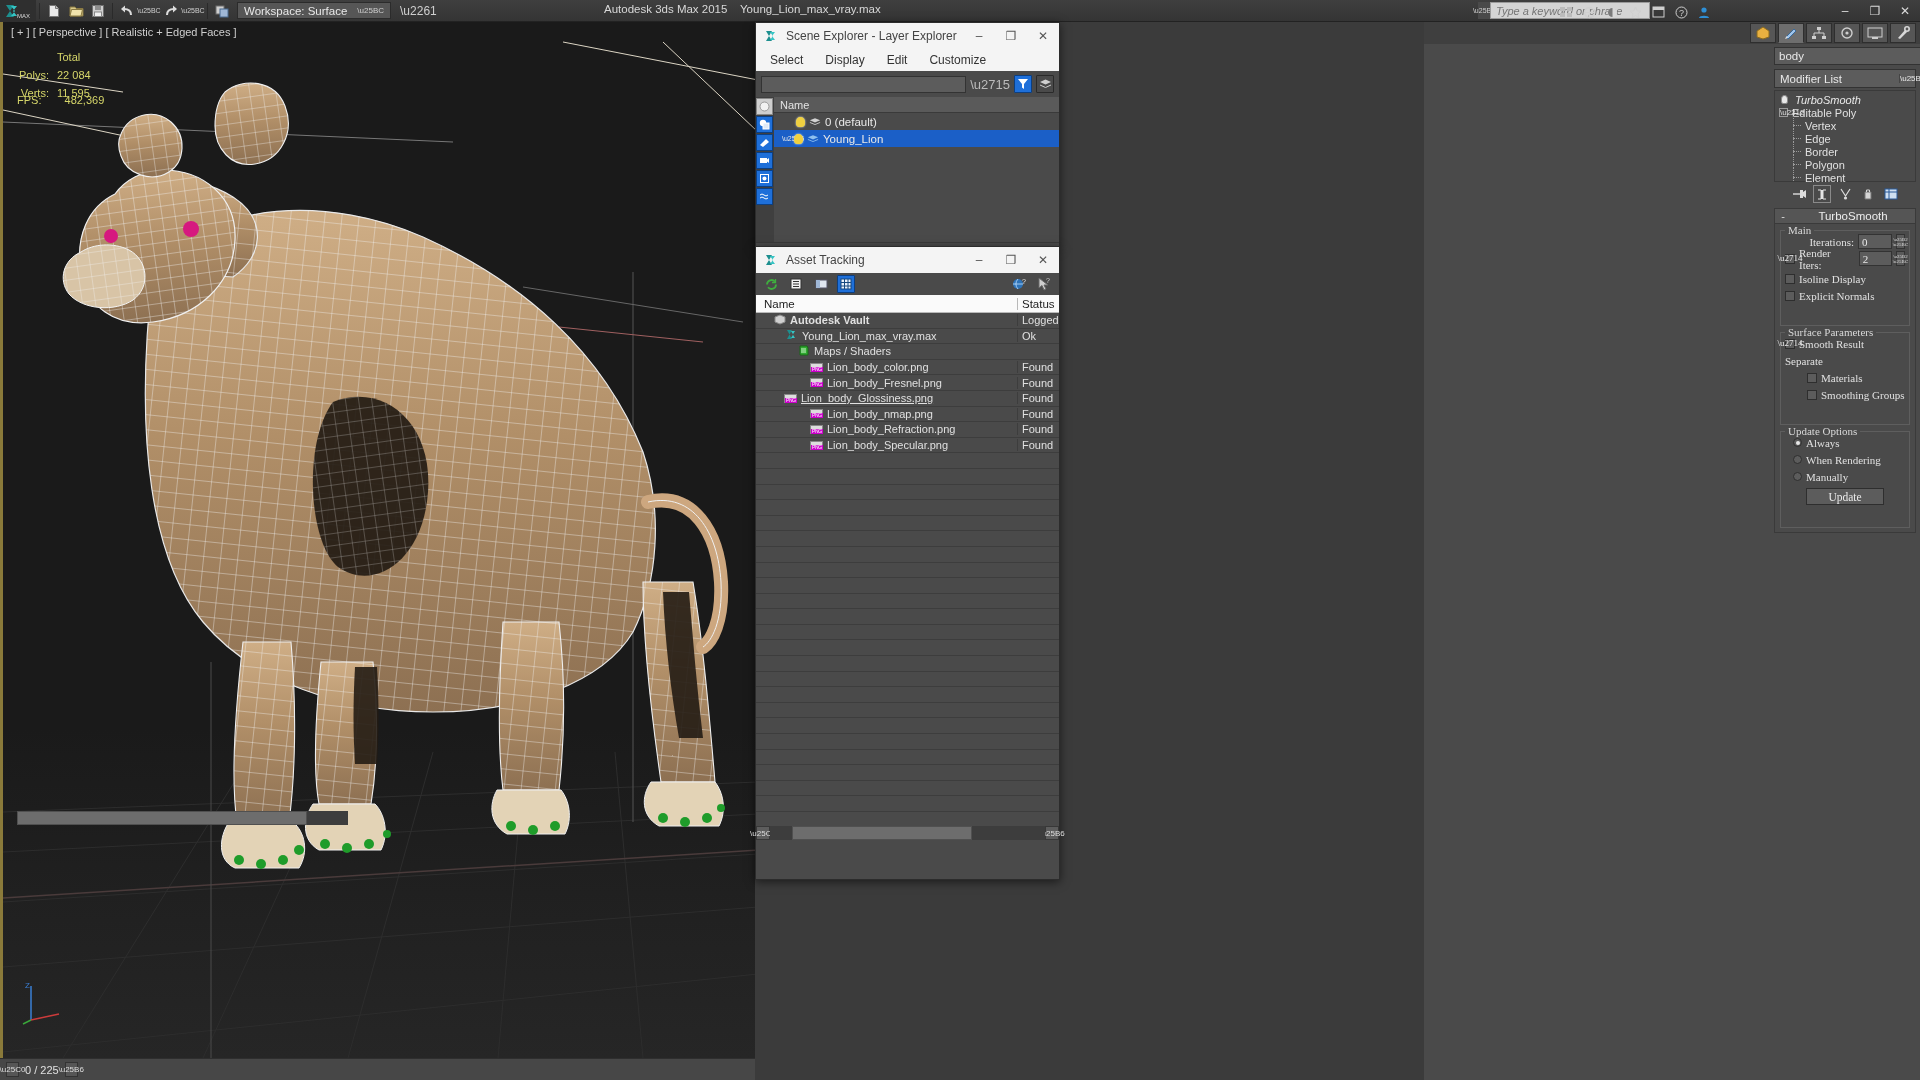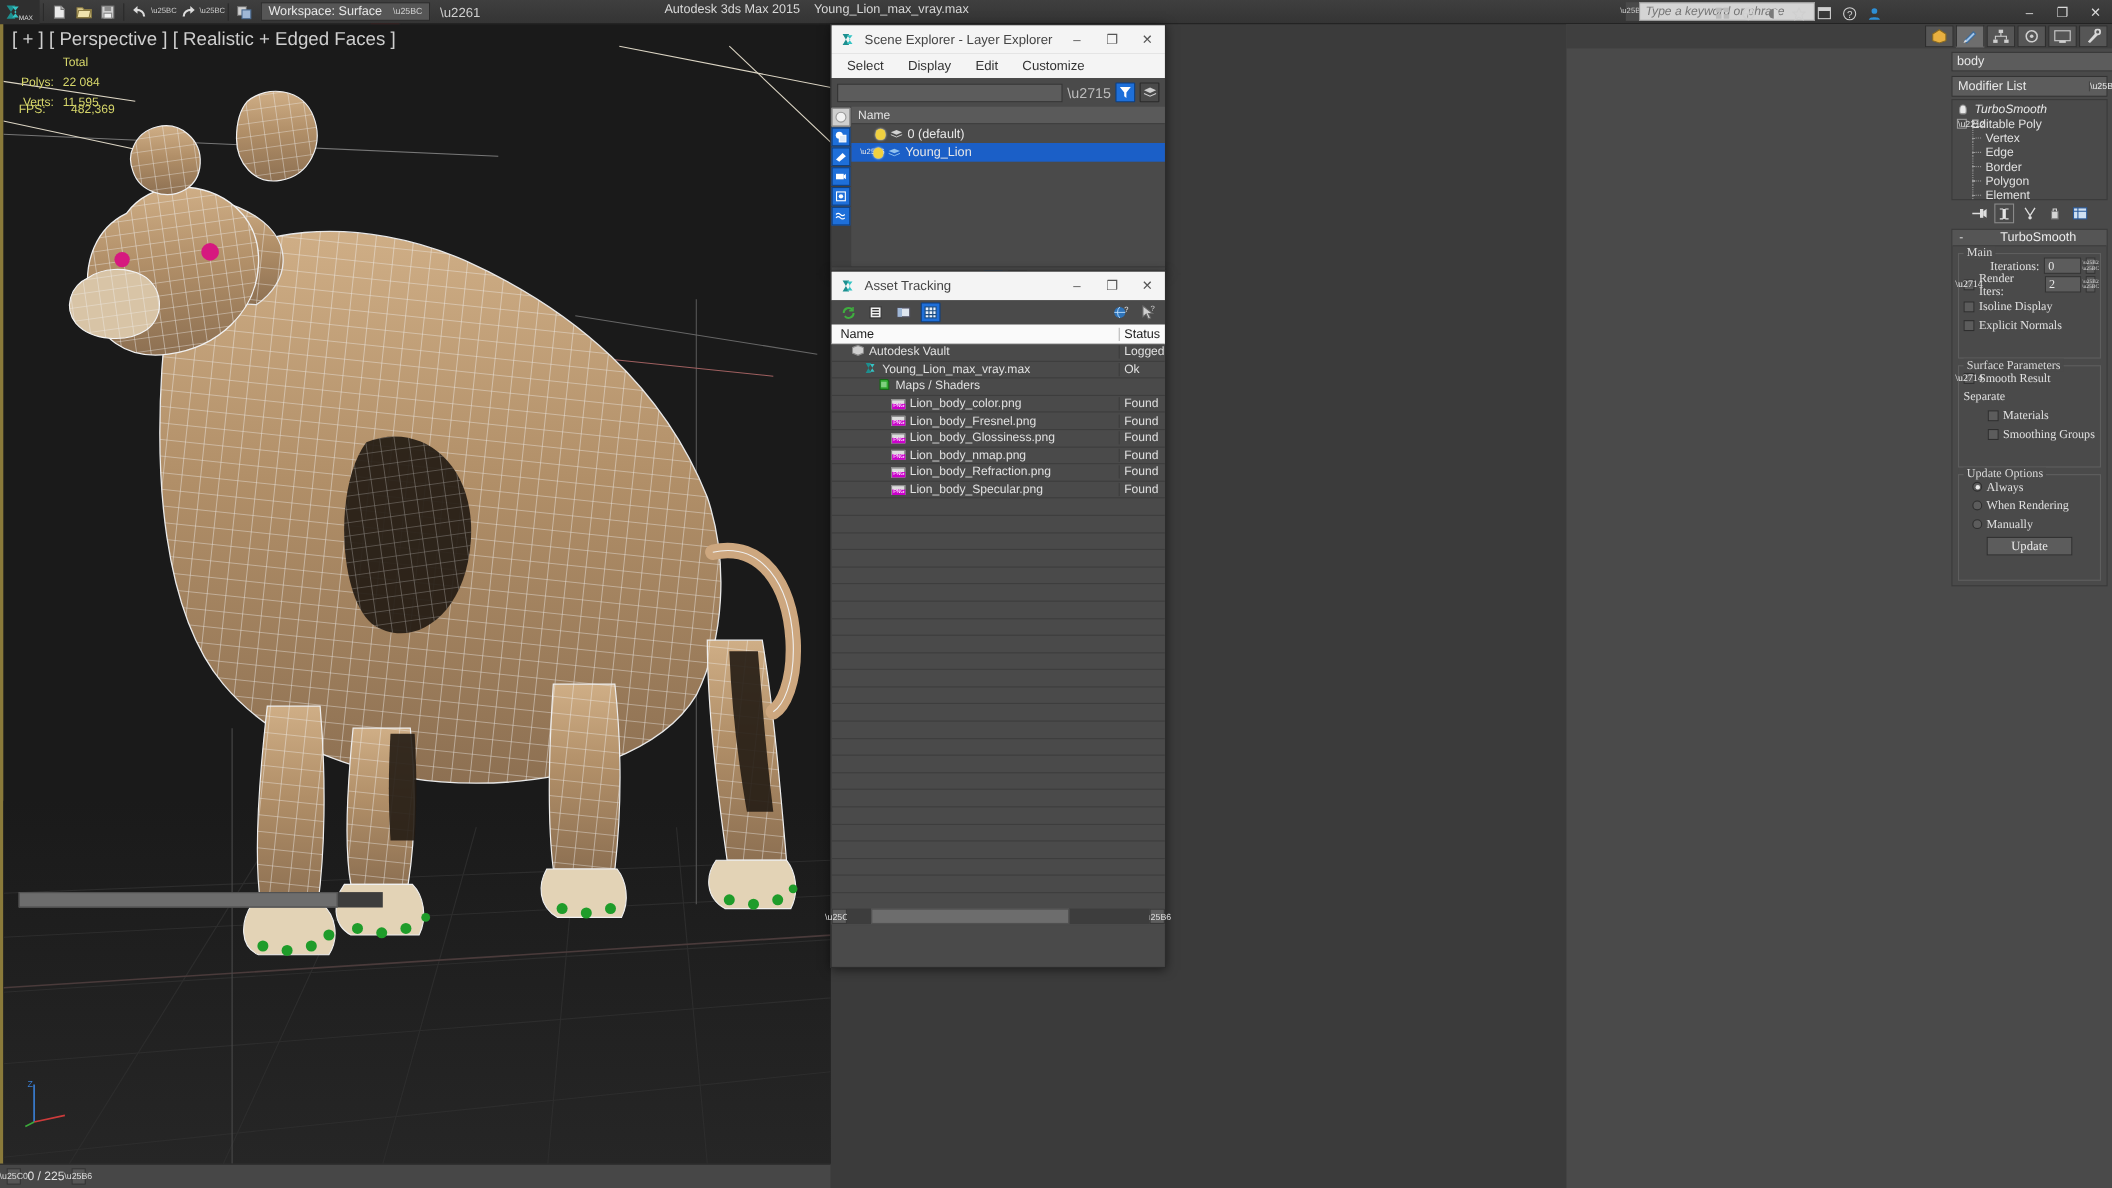--- a/index.html
+++ b/index.html
@@ -31,21 +31,21 @@
     font-style:italic; font-size:11px; color:#6a6a6a; font-family:"Liberation Sans", sans-serif;
     padding-left:5px; }
   .tbicons-r { position:absolute; right:205px; top:2px; display:flex; gap:1px; }
   .winbtns { position:absolute; right:0; top:0; display:flex; height:22px; }
   .winbtn { width:30px; height:22px; display:flex; align-items:center; justify-content:center;
     color:#dadada; font-size:12px; }
 
   
   .viewport { position:absolute; left:0; top:22px; width:755px; height:1036px;
     background:#1a1a1a; border-left:3px solid #8a7a3a; overflow:hidden; }
-  .vplabel { position:absolute; left:8px; top:4px; font-size:17px; color:#cfcfcf; z-index:6;text-align:center;}
+  .vplabel { position:absolute; left:8px; top:4px; font-size:11px; color:#cfcfcf; z-index:6;text-align:center;}
   .vpstats { position:absolute; left:14px; top:25px; font-size:11px; color:#d6d66a; z-index:6;
     line-height:16px; }
   .vpstats td { font-size:11px; color:#d6d66a; padding:0 6px 0 0; }
   .vpstats td.lbl { text-align:right; }
   .fpsrow { position:absolute; left:14px; top:72px; font-size:11px; color:#d6d66a; z-index:6;}
   .fpsrow span.v { margin-left:20px;}
   .vpfloor { position:absolute; left:0; bottom:0; width:755px; height:330px;
     background:linear-gradient(#1a1a1a,#262626); }
   .axis { position:absolute; left:18px; bottom:32px; z-index:6; }
 
@@ -671,21 +671,21 @@
             </svg>
         </div>
       </div>
     </div>
     <div class="at-head">
       <div class="c1">Name</div>
       <div class="c2">Status</div>
     </div>
     <div class="at-rows" id="atRows">
         <div class="at-row">
-          <div class="c1" style="padding-left: 18px;">
+          <div class="c1" style="padding-left: 18px; font-weight: bold;">
             <span><svg width="12" height="11" viewBox="0 0 12 11">
                 <path d="M1 3 6 1 11 3 11 8 6 10 1 8Z" fill="#cfcfcf" stroke="#8a8a8a"></path>
               </svg></span>
             <span>Autodesk Vault</span>
           </div>
           <div class="c2">Logged</div>
         </div>
         <div class="at-row">
           <div class="c1" style="padding-left: 30px;">
             <span><svg width="12" height="11" viewBox="0 0 12 11">
@@ -714,21 +714,21 @@
           <div class="c2">Found</div>
         </div>
         <div class="at-row">
           <div class="c1" style="padding-left: 54px;">
             <span class="pngic"></span>
             <span>Lion_body_Fresnel.png</span>
           </div>
           <div class="c2">Found</div>
         </div>
         <div class="at-row">
-          <div class="c1" style="padding-left: 54px;">
+          <div class="c1" style="padding-left: 28px; text-decoration: underline;">
             <span class="pngic"></span>
             <span>Lion_body_Glossiness.png</span>
           </div>
           <div class="c2">Found</div>
         </div>
         <div class="at-row">
           <div class="c1" style="padding-left: 54px;">
             <span class="pngic"></span>
             <span>Lion_body_nmap.png</span>
           </div>

